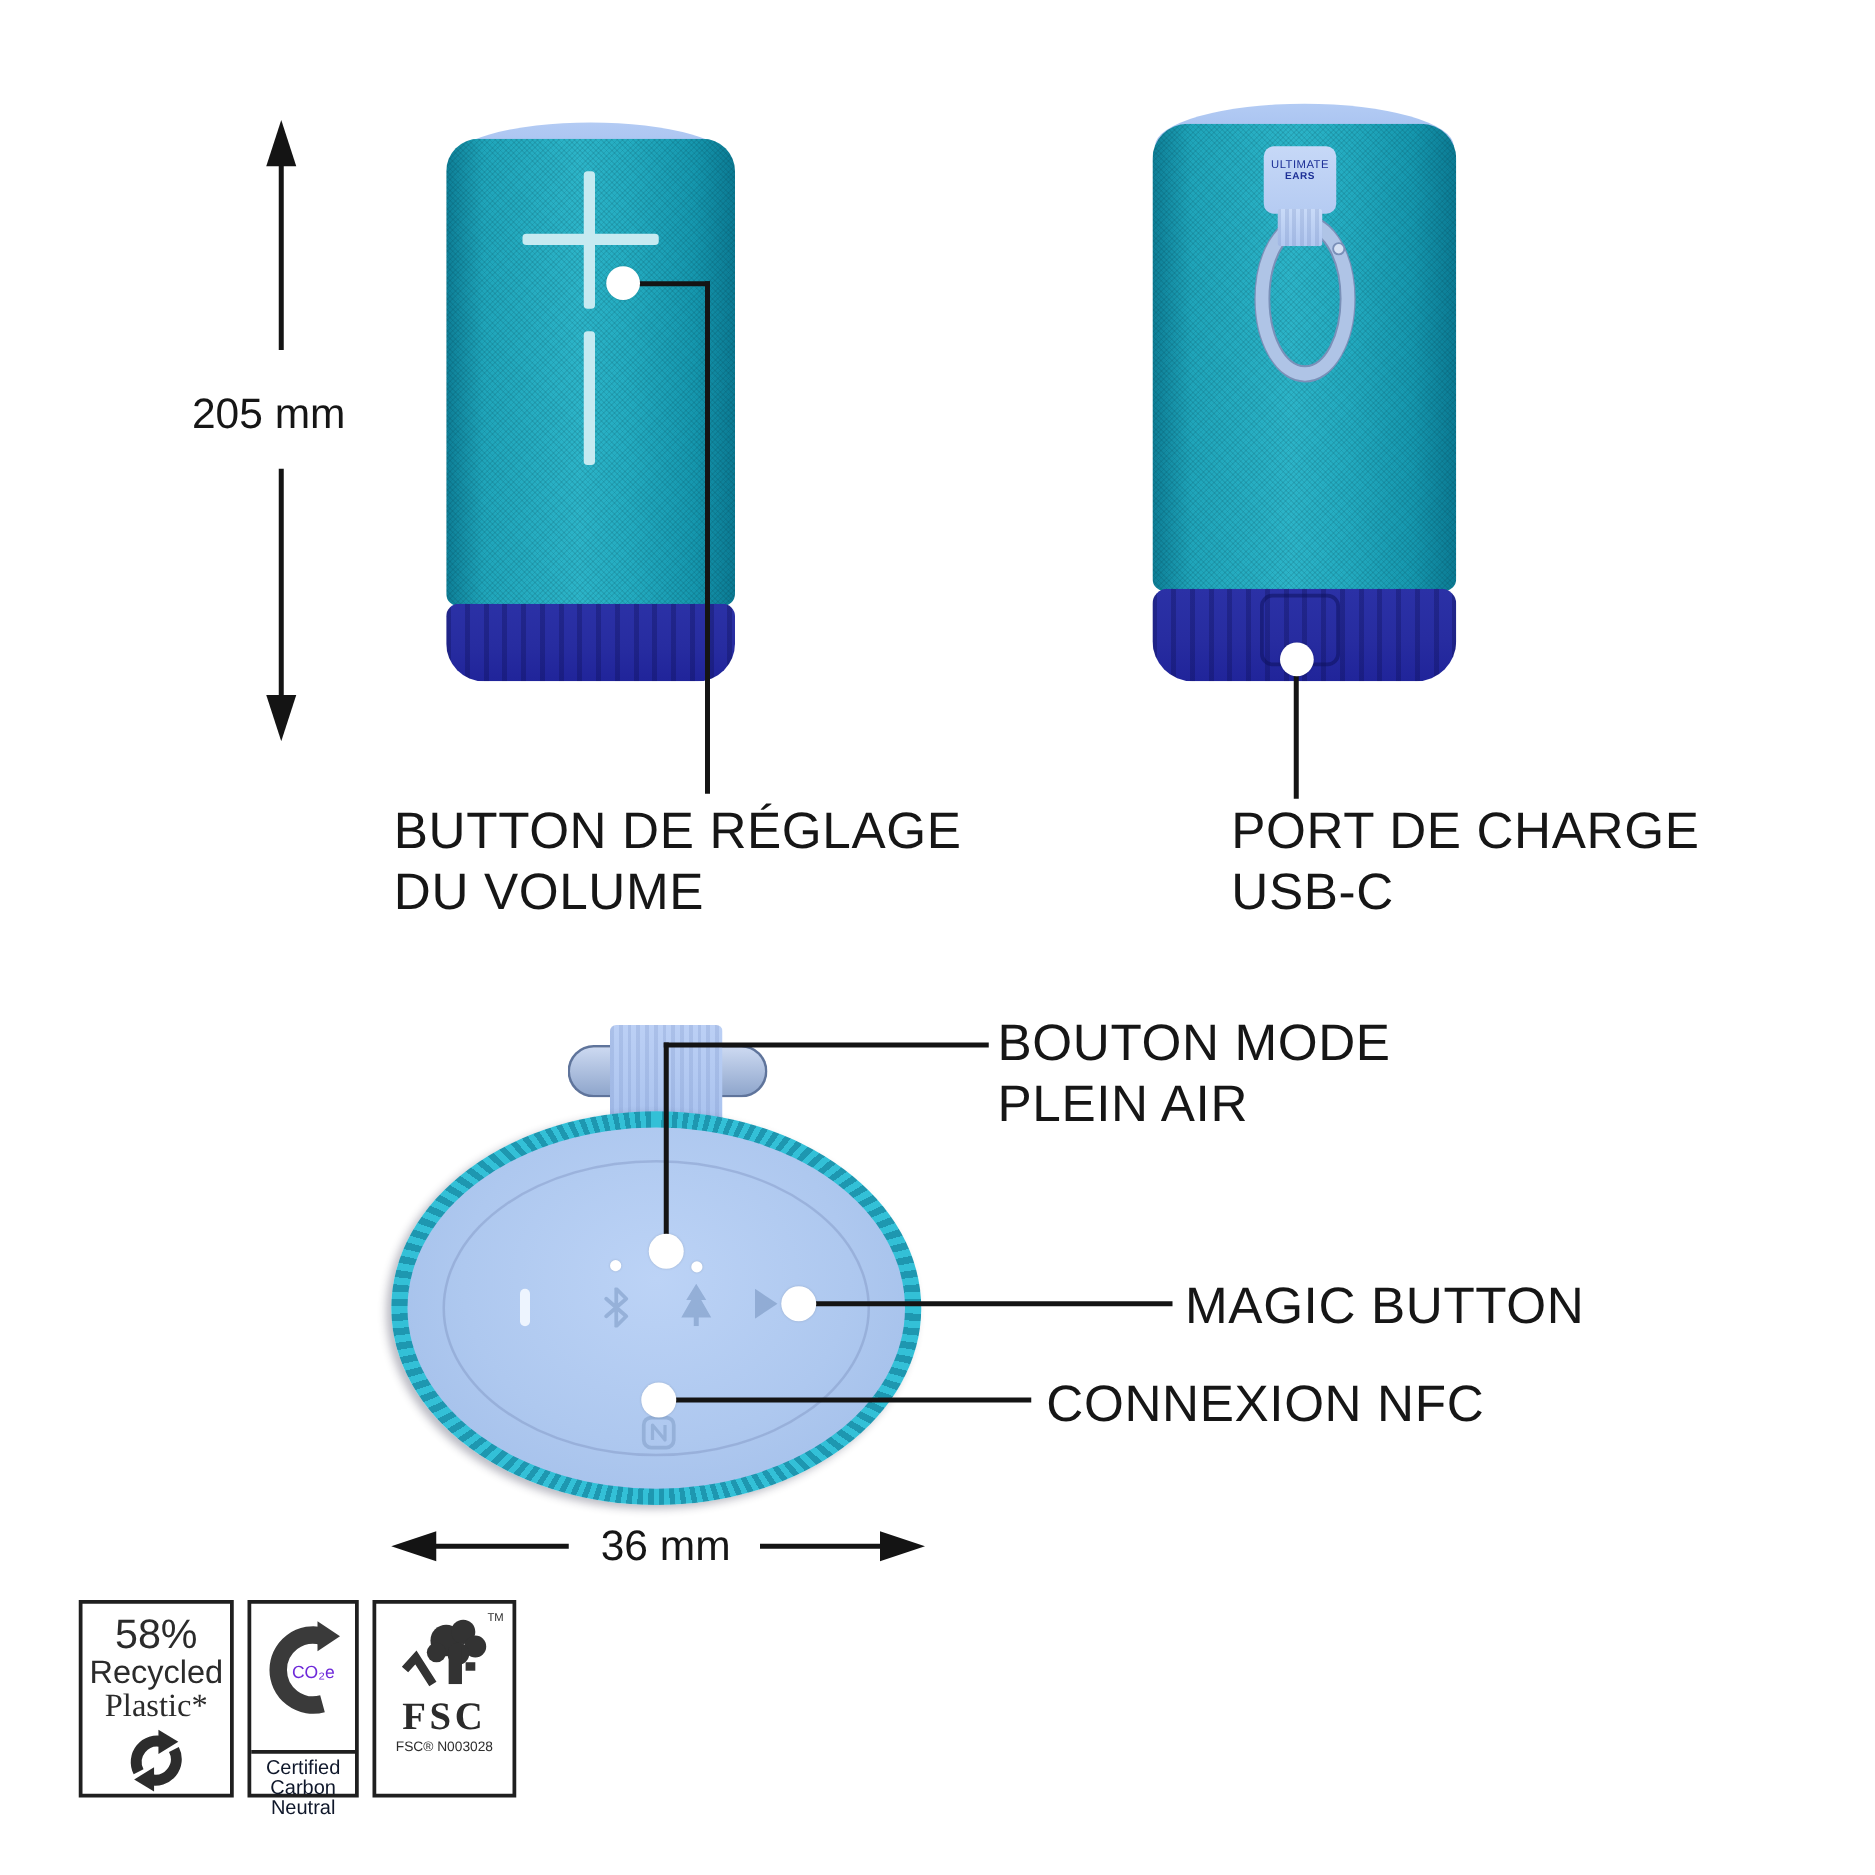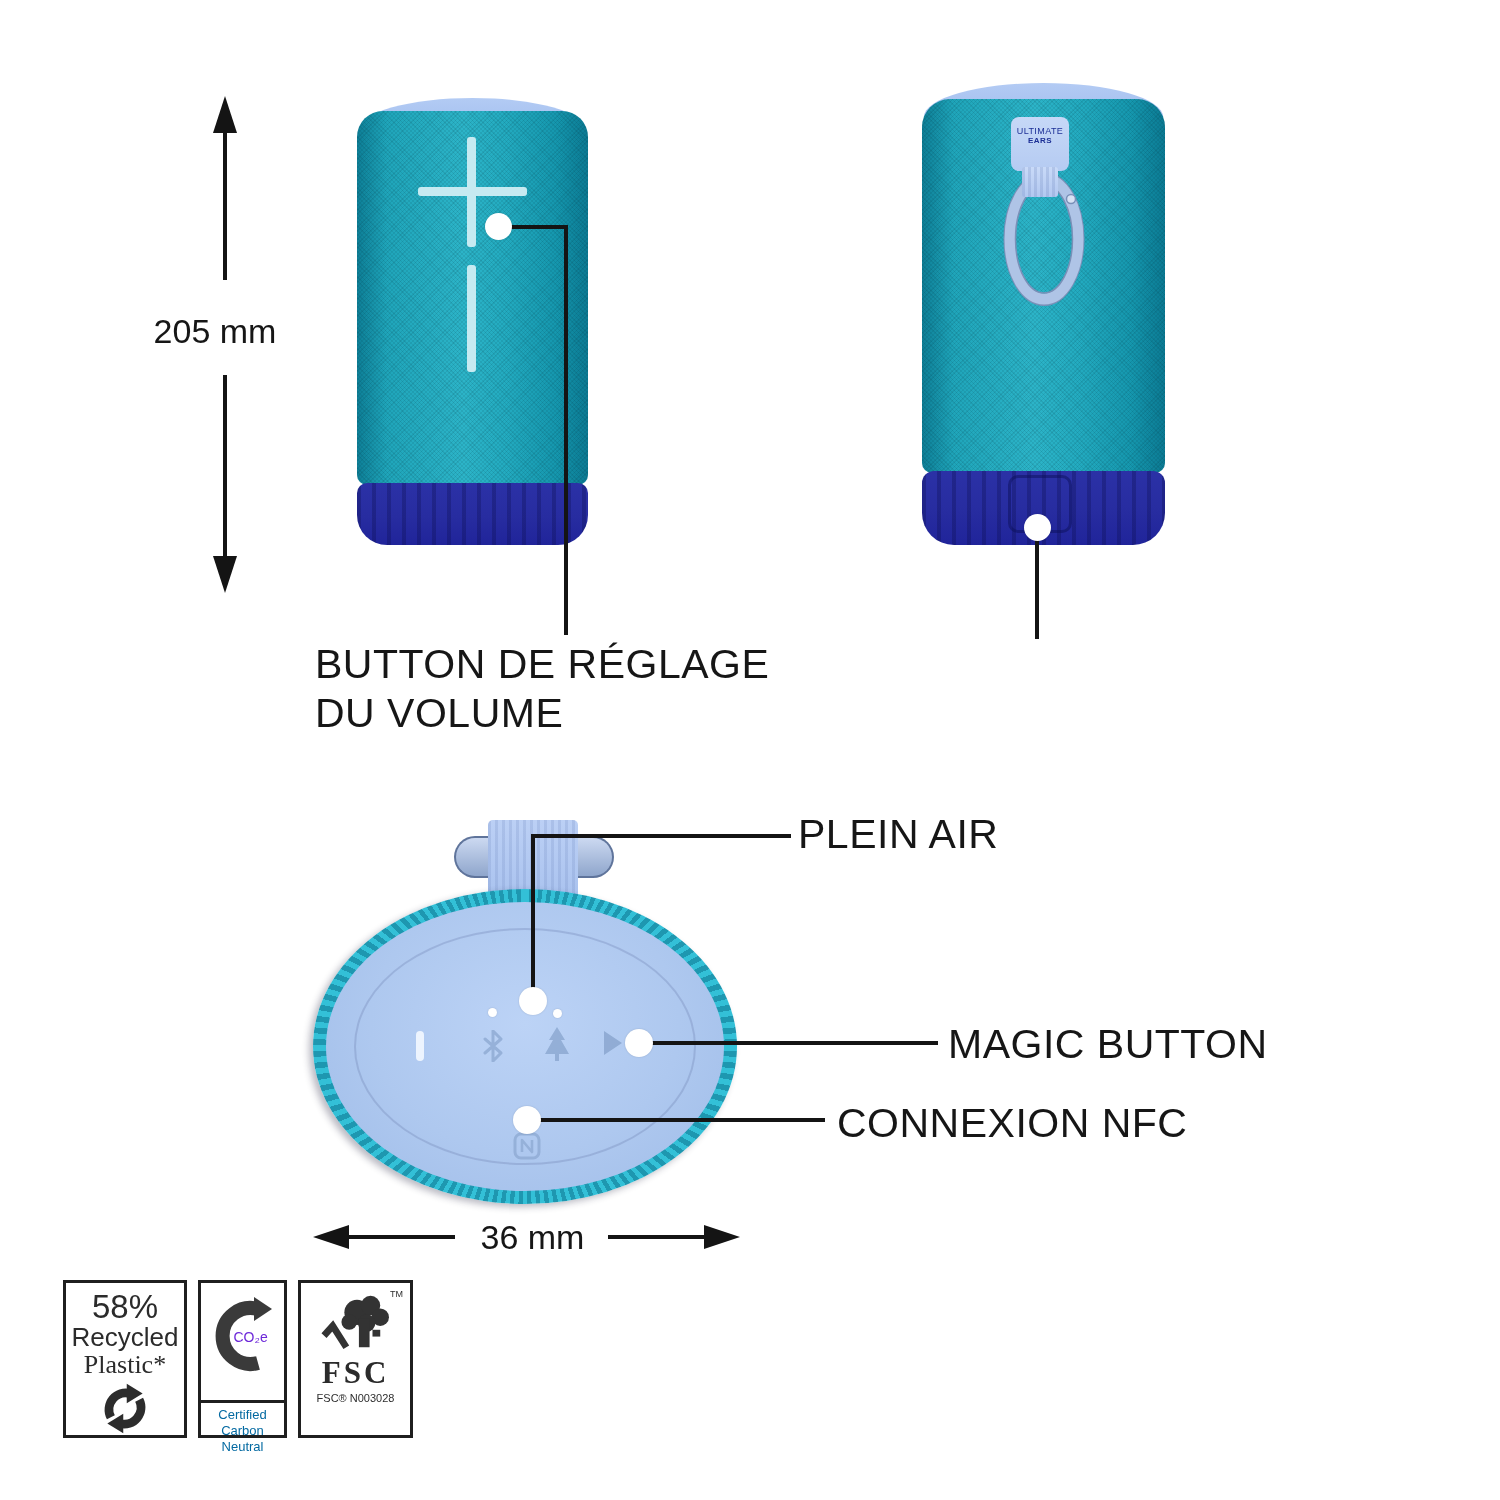--- a/index.html
+++ b/index.html
@@ -16,21 +16,21 @@
       repeating-linear-gradient(45deg, rgba(0,45,55,.10) 0 1px, rgba(255,255,255,0) 1px 3px),
       repeating-linear-gradient(-45deg, rgba(0,45,55,.10) 0 1px, rgba(255,255,255,0) 1px 3px),
       linear-gradient(90deg,#0d7e96 0%,#1fa5ba 13%,#2cb4c8 46%,#23abc0 64%,#1597ae 86%,#0b7a93 100%);}
   .navybase{background:
       repeating-linear-gradient(90deg, rgba(8,10,70,.28) 0 4px, rgba(255,255,255,0) 4px 15px),
       linear-gradient(180deg,#2b31a6 0%,#272ca0 55%,#20249a 100%);}
   .cap{background:linear-gradient(180deg,#b3cbf4 0%,#a3bfee 70%,#97b5e9 100%);}
   .btnbar{position:absolute;background:#c6eaf1;border-radius:3px;}
   .certbox{position:absolute;border:3px solid #1f1f1f;box-sizing:border-box;background:#fff;
            display:flex;flex-direction:column;align-items:center;color:#2b2b2b;}
-  .certsmall{font-size:13px;line-height:16px;text-align:center;color:#0369a1;}
+  .certsmall{font-size:16px;line-height:16px;text-align:center;color:#0f172a;}
   .ovaltick{background:repeating-conic-gradient(from 0deg,#33c0d7 0deg 1.6deg,#1e97b0 1.6deg 3.2deg);}
 </style>
 </head>
 <body>
 
 <div id="stage">
 
   <div class="arrowhead" style="left:213px;top:96px;border-left:12px solid transparent;border-right:12px solid transparent;border-bottom:37px solid #141414;"></div>
   <div class="line" style="left:223px;top:130px;width:4px;height:150px;"></div>
   <div class="dimtext" style="left:145px;top:312px;width:140px;">205 mm</div>
@@ -75,20 +75,24 @@
     <div class="abs" style="left:86px;top:392px;width:64px;height:58px;border:3px solid rgba(12,16,90,.5);border-radius:10px;box-sizing:border-box;"></div>
 
     <div class="line" style="left:113px;top:444px;width:4px;height:112px;"></div>
     <div class="dot" style="left:102px;top:431px;width:27px;height:27px;"></div>
   </div>
 
   <div class="label" style="left:315px;top:640px;">
     <div>BUTTON DE RÉGLAGE</div>
     <div>DU VOLUME</div>
   </div>
+  <div class="label" style="left:985px;top:640px;">
+    <div>PORT DE CHARGE</div>
+    <div>USB-C</div>
+  </div>
 
   <div class="abs" style="left:454px;top:836px;width:42px;height:42px;border-radius:22px 0 0 22px;background:linear-gradient(180deg,#ccd9f1,#8fa6cc);border:2px solid #5f749b;border-right:none;box-sizing:border-box;"></div>
   <div class="abs" style="left:572px;top:836px;width:42px;height:42px;border-radius:0 22px 22px 0;background:linear-gradient(180deg,#ccd9f1,#8fa6cc);border:2px solid #5f749b;border-left:none;box-sizing:border-box;"></div>
 
   <div class="abs" style="left:488px;top:820px;width:90px;height:76px;border-radius:5px 5px 0 0;
               background:repeating-linear-gradient(90deg,rgba(110,135,190,.22) 0 3px,rgba(255,255,255,0) 3px 7px),linear-gradient(180deg,#bcd0f5,#aac3ef);"></div>
 
   <div class="abs ovaltick" style="left:313px;top:889px;width:424px;height:315px;border-radius:50%;box-shadow:-4px 3px 7px rgba(25,25,55,.3);"></div>
 
   <div class="abs" style="left:326px;top:902px;width:398px;height:289px;border-radius:50%;
@@ -116,20 +120,21 @@
   <div class="line" style="left:531px;top:834px;width:260px;height:4px;"></div>
   <div class="dot" style="left:519px;top:987px;width:28px;height:28px;"></div>
 
   <div class="line" style="left:639px;top:1041px;width:299px;height:4px;"></div>
   <div class="dot" style="left:625px;top:1029px;width:28px;height:28px;"></div>
 
   <div class="line" style="left:527px;top:1118px;width:298px;height:4px;"></div>
   <div class="dot" style="left:513px;top:1106px;width:28px;height:28px;"></div>
 
   <div class="label" style="left:798px;top:810px;">
+    <div>BOUTON MODE</div>
     <div>PLEIN AIR</div>
   </div>
   <div class="label" style="left:948px;top:1020px;">MAGIC BUTTON</div>
   <div class="label" style="left:837px;top:1099px;">CONNEXION NFC</div>
 
   <div class="arrowhead" style="left:313px;top:1225px;border-top:12px solid transparent;border-bottom:12px solid transparent;border-right:36px solid #141414;"></div>
   <div class="line" style="left:345px;top:1235px;width:110px;height:4px;"></div>
   <div class="dimtext" style="left:465px;top:1218px;width:135px;">36 mm</div>
   <div class="line" style="left:608px;top:1235px;width:98px;height:4px;"></div>
   <div class="arrowhead" style="left:704px;top:1225px;border-top:12px solid transparent;border-bottom:12px solid transparent;border-left:36px solid #141414;"></div>

